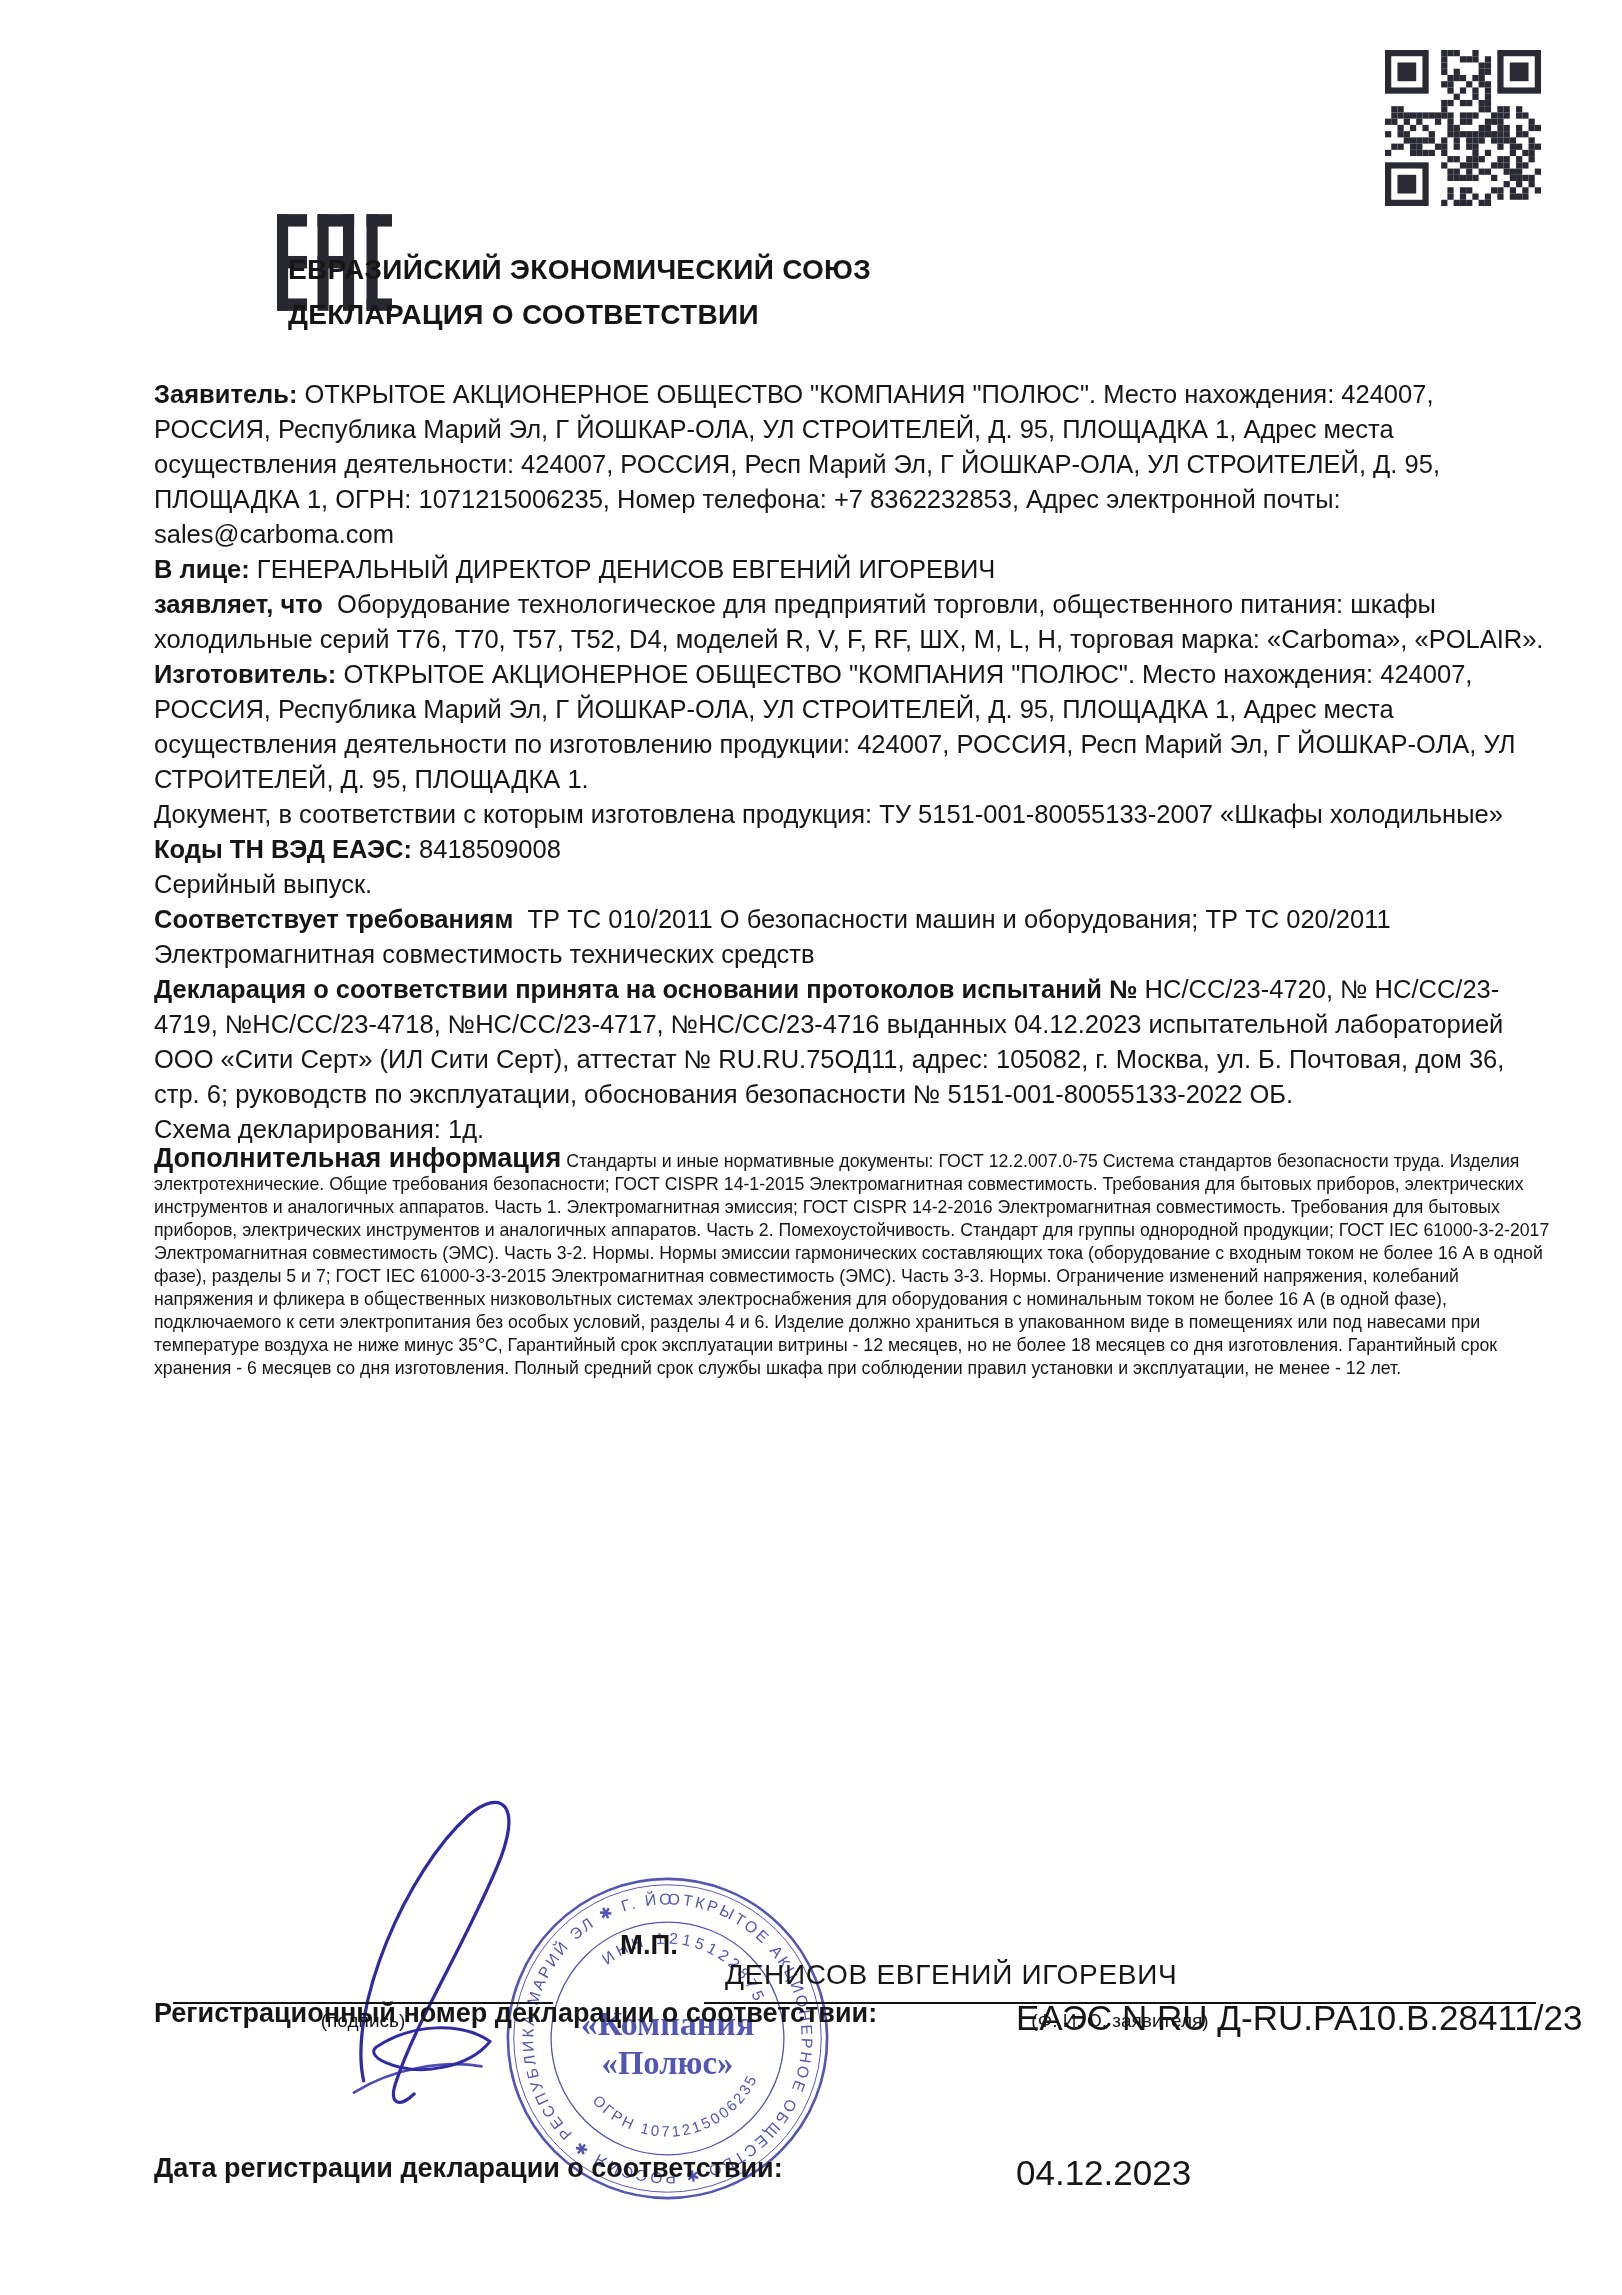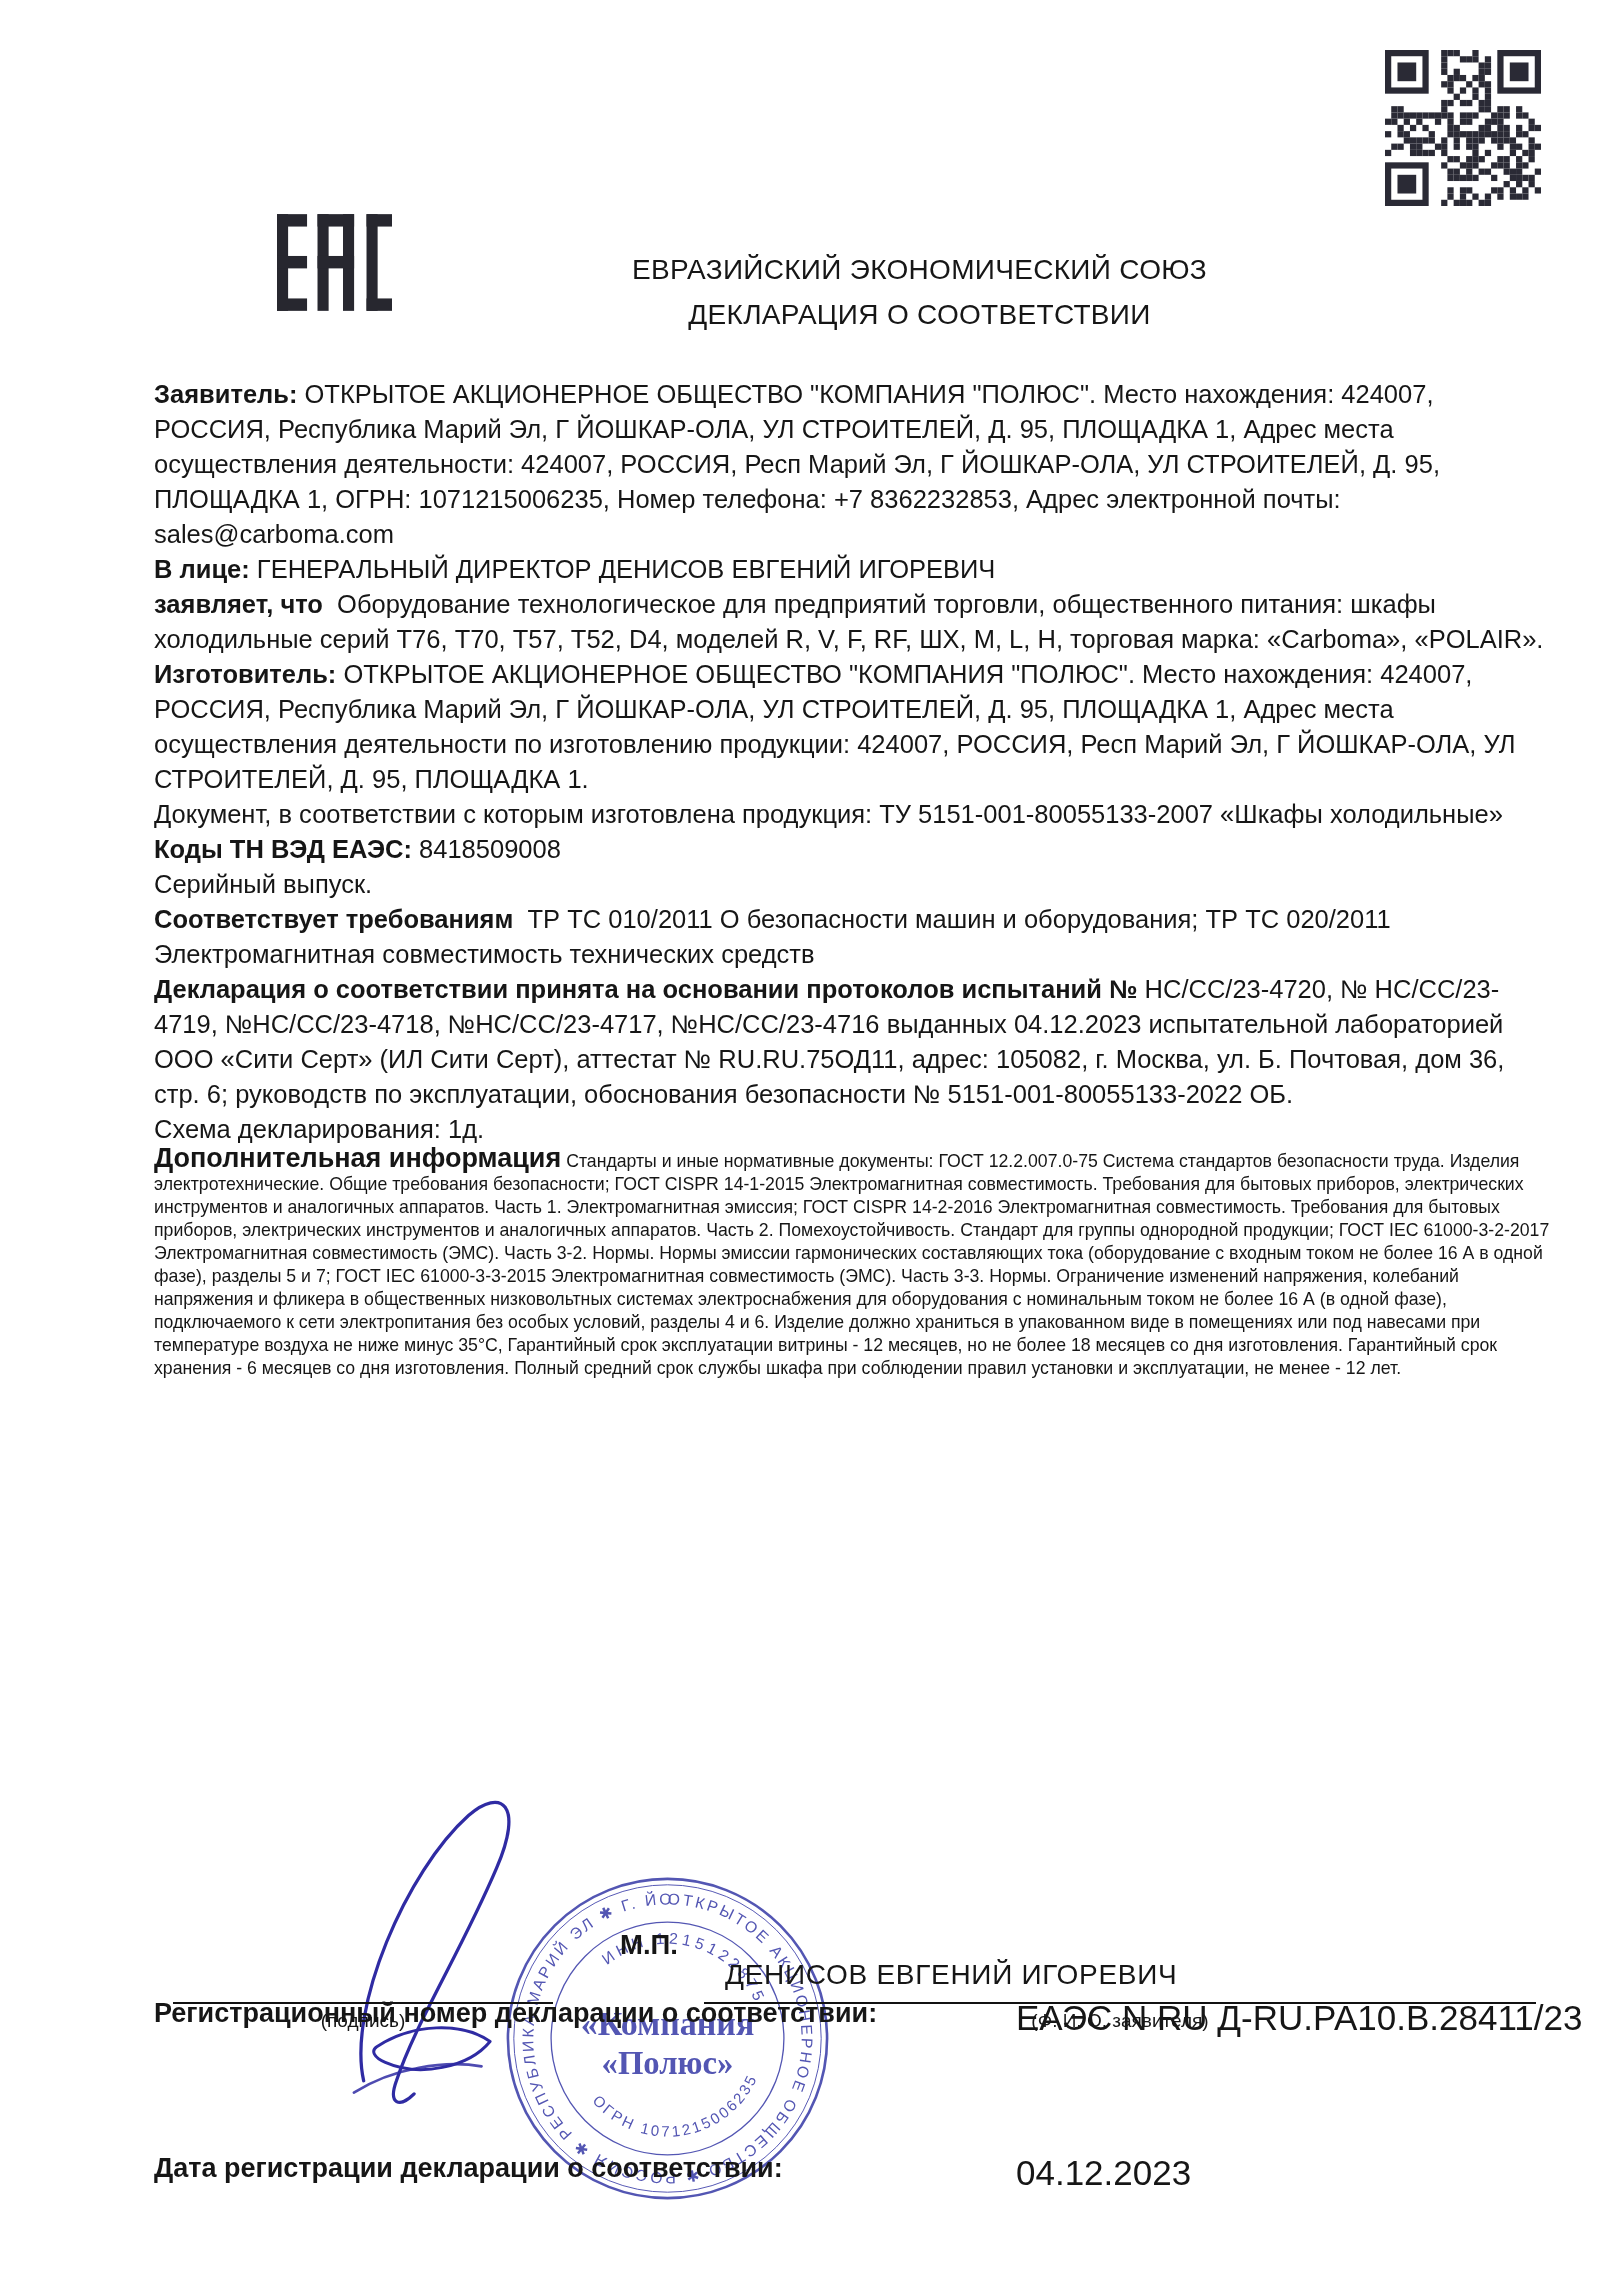--- a/index.html
+++ b/index.html
@@ -5,22 +5,22 @@
   html,body{margin:0;padding:0;}
   body{
     width:1623px;height:2295px;background:#ffffff;position:relative;
     font-family:"Liberation Sans",sans-serif;color:#161616;overflow:hidden;
   }
   .page{position:absolute;inset:0;background:#fff;}
 
   
   .eac-logo{position:absolute;left:277px;top:214px;}
   .qr{position:absolute;left:1385px;top:50px;}
-  .titles{position:absolute;left:288px;top:253px;width:1263px;text-align:center;
-    font-weight:normal;font-size:28px;line-height:33px;letter-spacing:0.3px;}
+  .titles{position:absolute;left:288px;top:253px;width:1263px;
+    font-weight:bold;font-size:28px;line-height:33px;letter-spacing:0.3px;}
   .titles .t2{margin-top:12px;}
 
   
   .content{position:absolute;left:154px;top:377px;width:1399px;font-size:25.5px;line-height:35px;}
   .content p{margin:0;}
   b{font-weight:bold;}
   .mt6{margin-top:3.9px;}   .mt20{margin-top:13px;}  .mt28{margin-top:18.3px;}
   .mt30{margin-top:19.6px;} .mt35{margin-top:23px;}  .mt60{margin-top:39px;}
   .mt62{margin-top:41px;} .mt70{margin-top:46px;}  .mt120{margin-top:79px;}
   .addinfo{font-size:17.7px;line-height:23px;}

